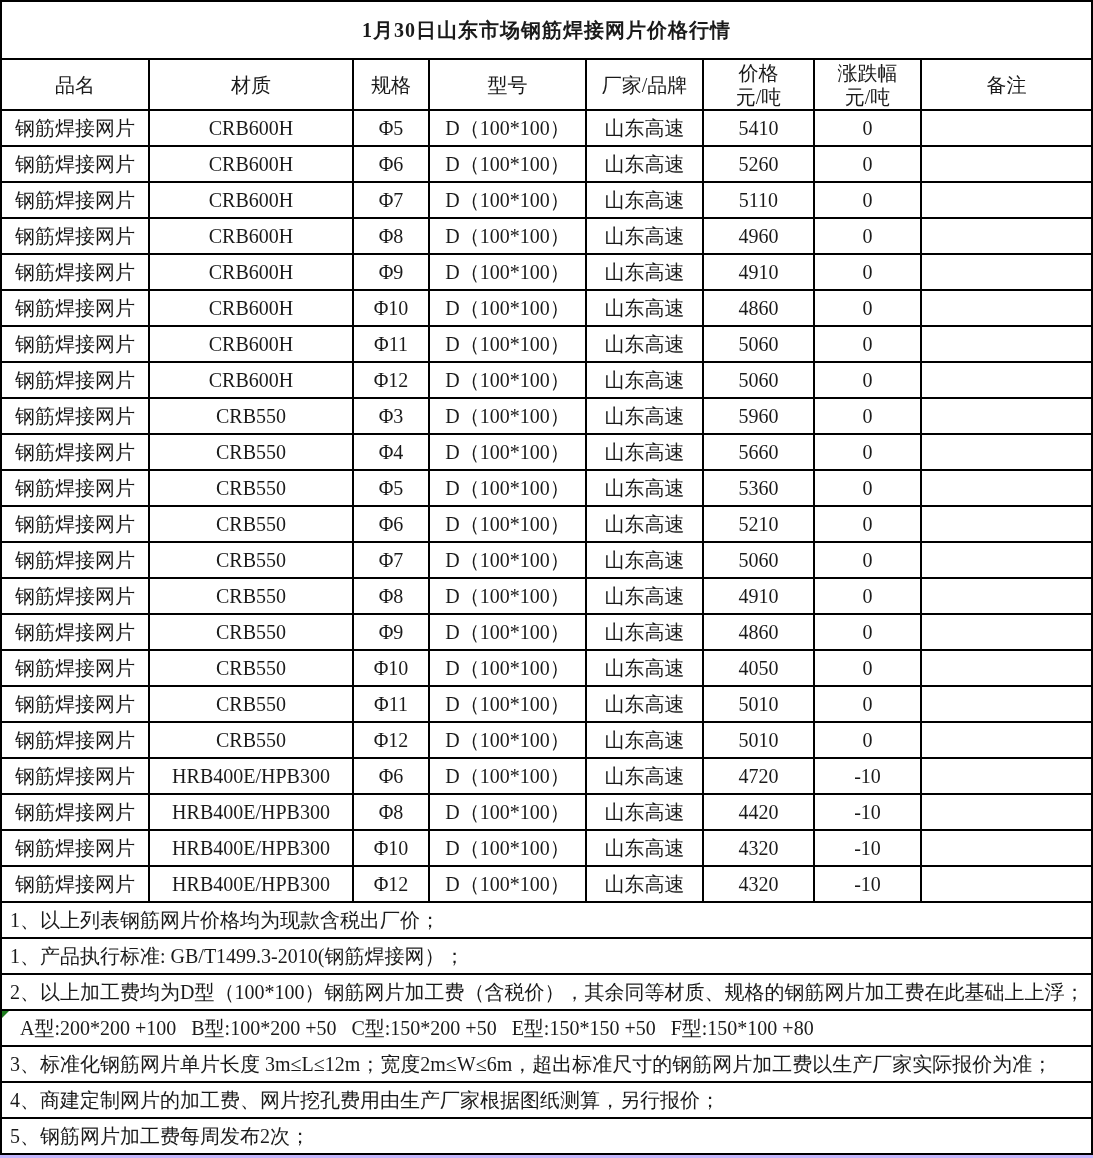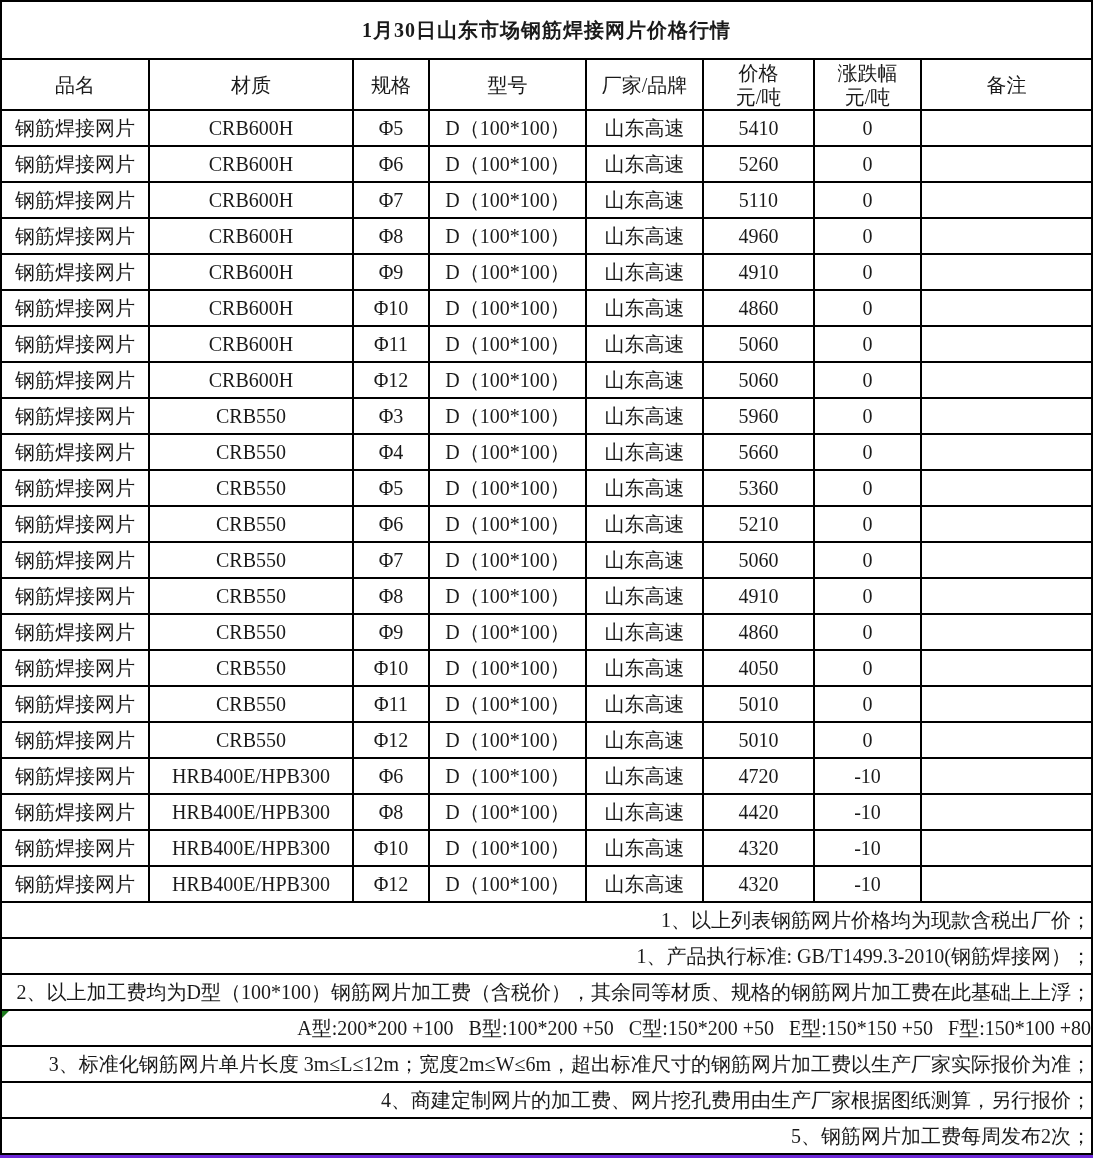--- a/index.html
+++ b/index.html
@@ -4,21 +4,21 @@
 <style>
   html, body {
     margin: 0;
     padding: 0;
     background: #ffffff;
     width: 1093px;
   }
   .page {
     width: 1093px;
     height: 1158px;
-    background: #6d28d9;
+    background: #c4b5fd;
     overflow: hidden;
   }
   table.price-table {
     border-collapse: collapse;
     table-layout: fixed;
     width: 1091px;
     margin: 0 0 0 0;
   }
   table.price-table th,
   table.price-table td {
@@ -47,21 +47,21 @@
     line-height: 24px;
   }
   tr.header-row .header-sub:empty {
     display: none;
   }
   #data-rows td {
     height: 34px;
   }
   #note-rows td.note {
     height: 34px;
-    text-align: right;
+    text-align: left;
     padding-left: 8px;
     position: relative;
     white-space: pre;
   }
   #note-rows td.note.indent {
     padding-left: 18px;
   }
   .corner-marker {
     position: absolute;
     left: 0;

